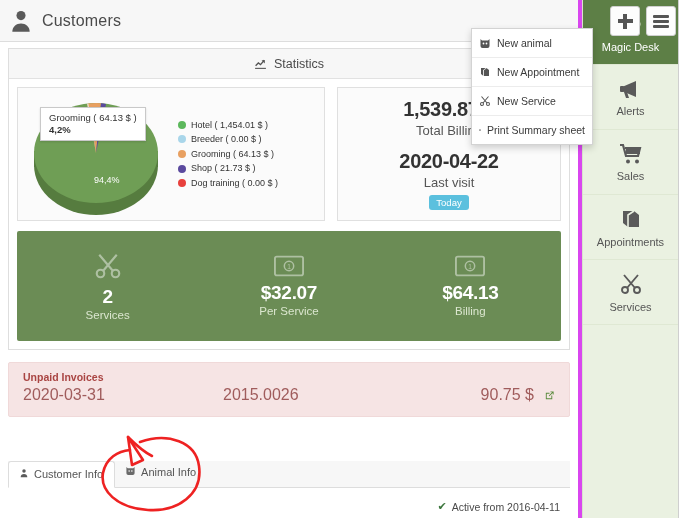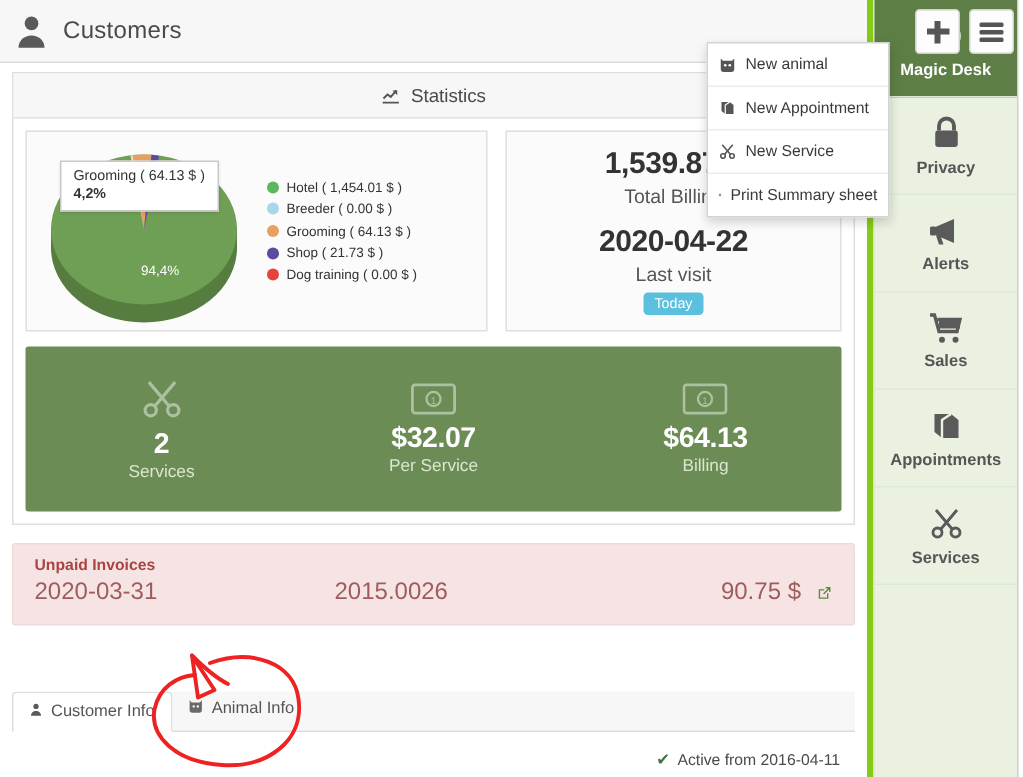--- a/index.html
+++ b/index.html
@@ -5,21 +5,21 @@
   * { box-sizing: border-box; margin: 0; padding: 0; }
   html, body {
     width: 682px; height: 518px;
     font-family: "Liberation Sans", sans-serif;
     background: #ffffff;
     overflow: hidden;
   }
   .app {
     position: relative;
     width: 682px; height: 518px;
-    background: #84cc16;
+    background: #d946ef;
   }
 
   
   .topbar {
     position: absolute; left: 0; top: 0;
     width: 578px; height: 42px;
     background: #f7f7f7;
     border-bottom: 1px solid #dddddd;
     display: flex; align-items: center;
     padding-left: 8px;
@@ -189,21 +189,20 @@
     width: 96px; height: 518px;
     background: #eaf1e1;
     border-left: 1px solid #d9e3cc;
   }
   .side-item {
     height: 65px;
     display: flex; flex-direction: column;
     align-items: center; justify-content: center; gap: 5px;
     border-bottom: 1px solid #dfe8d3;
     cursor: pointer;
-    font-weight: bold;
   }
   .side-item .s-lab { font-size: 11px; color: #555; }
   .side-item.active { background: #5d7f46; }
   .side-item.active .s-lab { color: #ffffff; }
 
   
   .dropdown {
     position: absolute; left: 471px; top: 28px;
     width: 122px;
     background: #ffffff;
@@ -401,27 +400,20 @@
         <circle cx="12" cy="12" r="9.5" fill="#fff"></circle>
         <circle cx="8" cy="9" r="1.3" fill="#5d7f46"></circle>
         <circle cx="16" cy="9" r="1.3" fill="#5d7f46"></circle>
         <circle cx="6.5" cy="14" r="1.2" fill="#5d7f46"></circle>
         <path d="M12 13l4.5-4" stroke="#5d7f46" stroke-width="1.8" fill="none"></path>
         <circle cx="12" cy="13.6" r="1.7" fill="#5d7f46"></circle>
       </svg>
       <span class="s-lab">Magic Desk</span>
     </div>
 
-    <div class="side-item">
-      <svg width="22" height="24" viewBox="0 0 22 24">
-        <path d="M6 10V7a5 5 0 0 1 10 0v3" fill="none" stroke="#5a5a5a" stroke-width="2.6"></path>
-        <rect x="3.5" y="10" width="15" height="11" rx="1.6" fill="#5a5a5a"></rect>
-      </svg>
-      <span class="s-lab">Privacy</span>
-    </div>
 
 
     <div class="side-item">
       <svg width="24" height="22" viewBox="0 0 24 22">
         <path d="M3 9l14-6v16L3 13z" fill="#5a5a5a"></path>
         <rect x="1" y="8" width="4" height="6" rx="1" fill="#5a5a5a"></rect>
         <path d="M5 14l2 6h3l-2-6z" fill="#5a5a5a"></path>
       </svg>
       <span class="s-lab">Alerts</span>
     </div>

